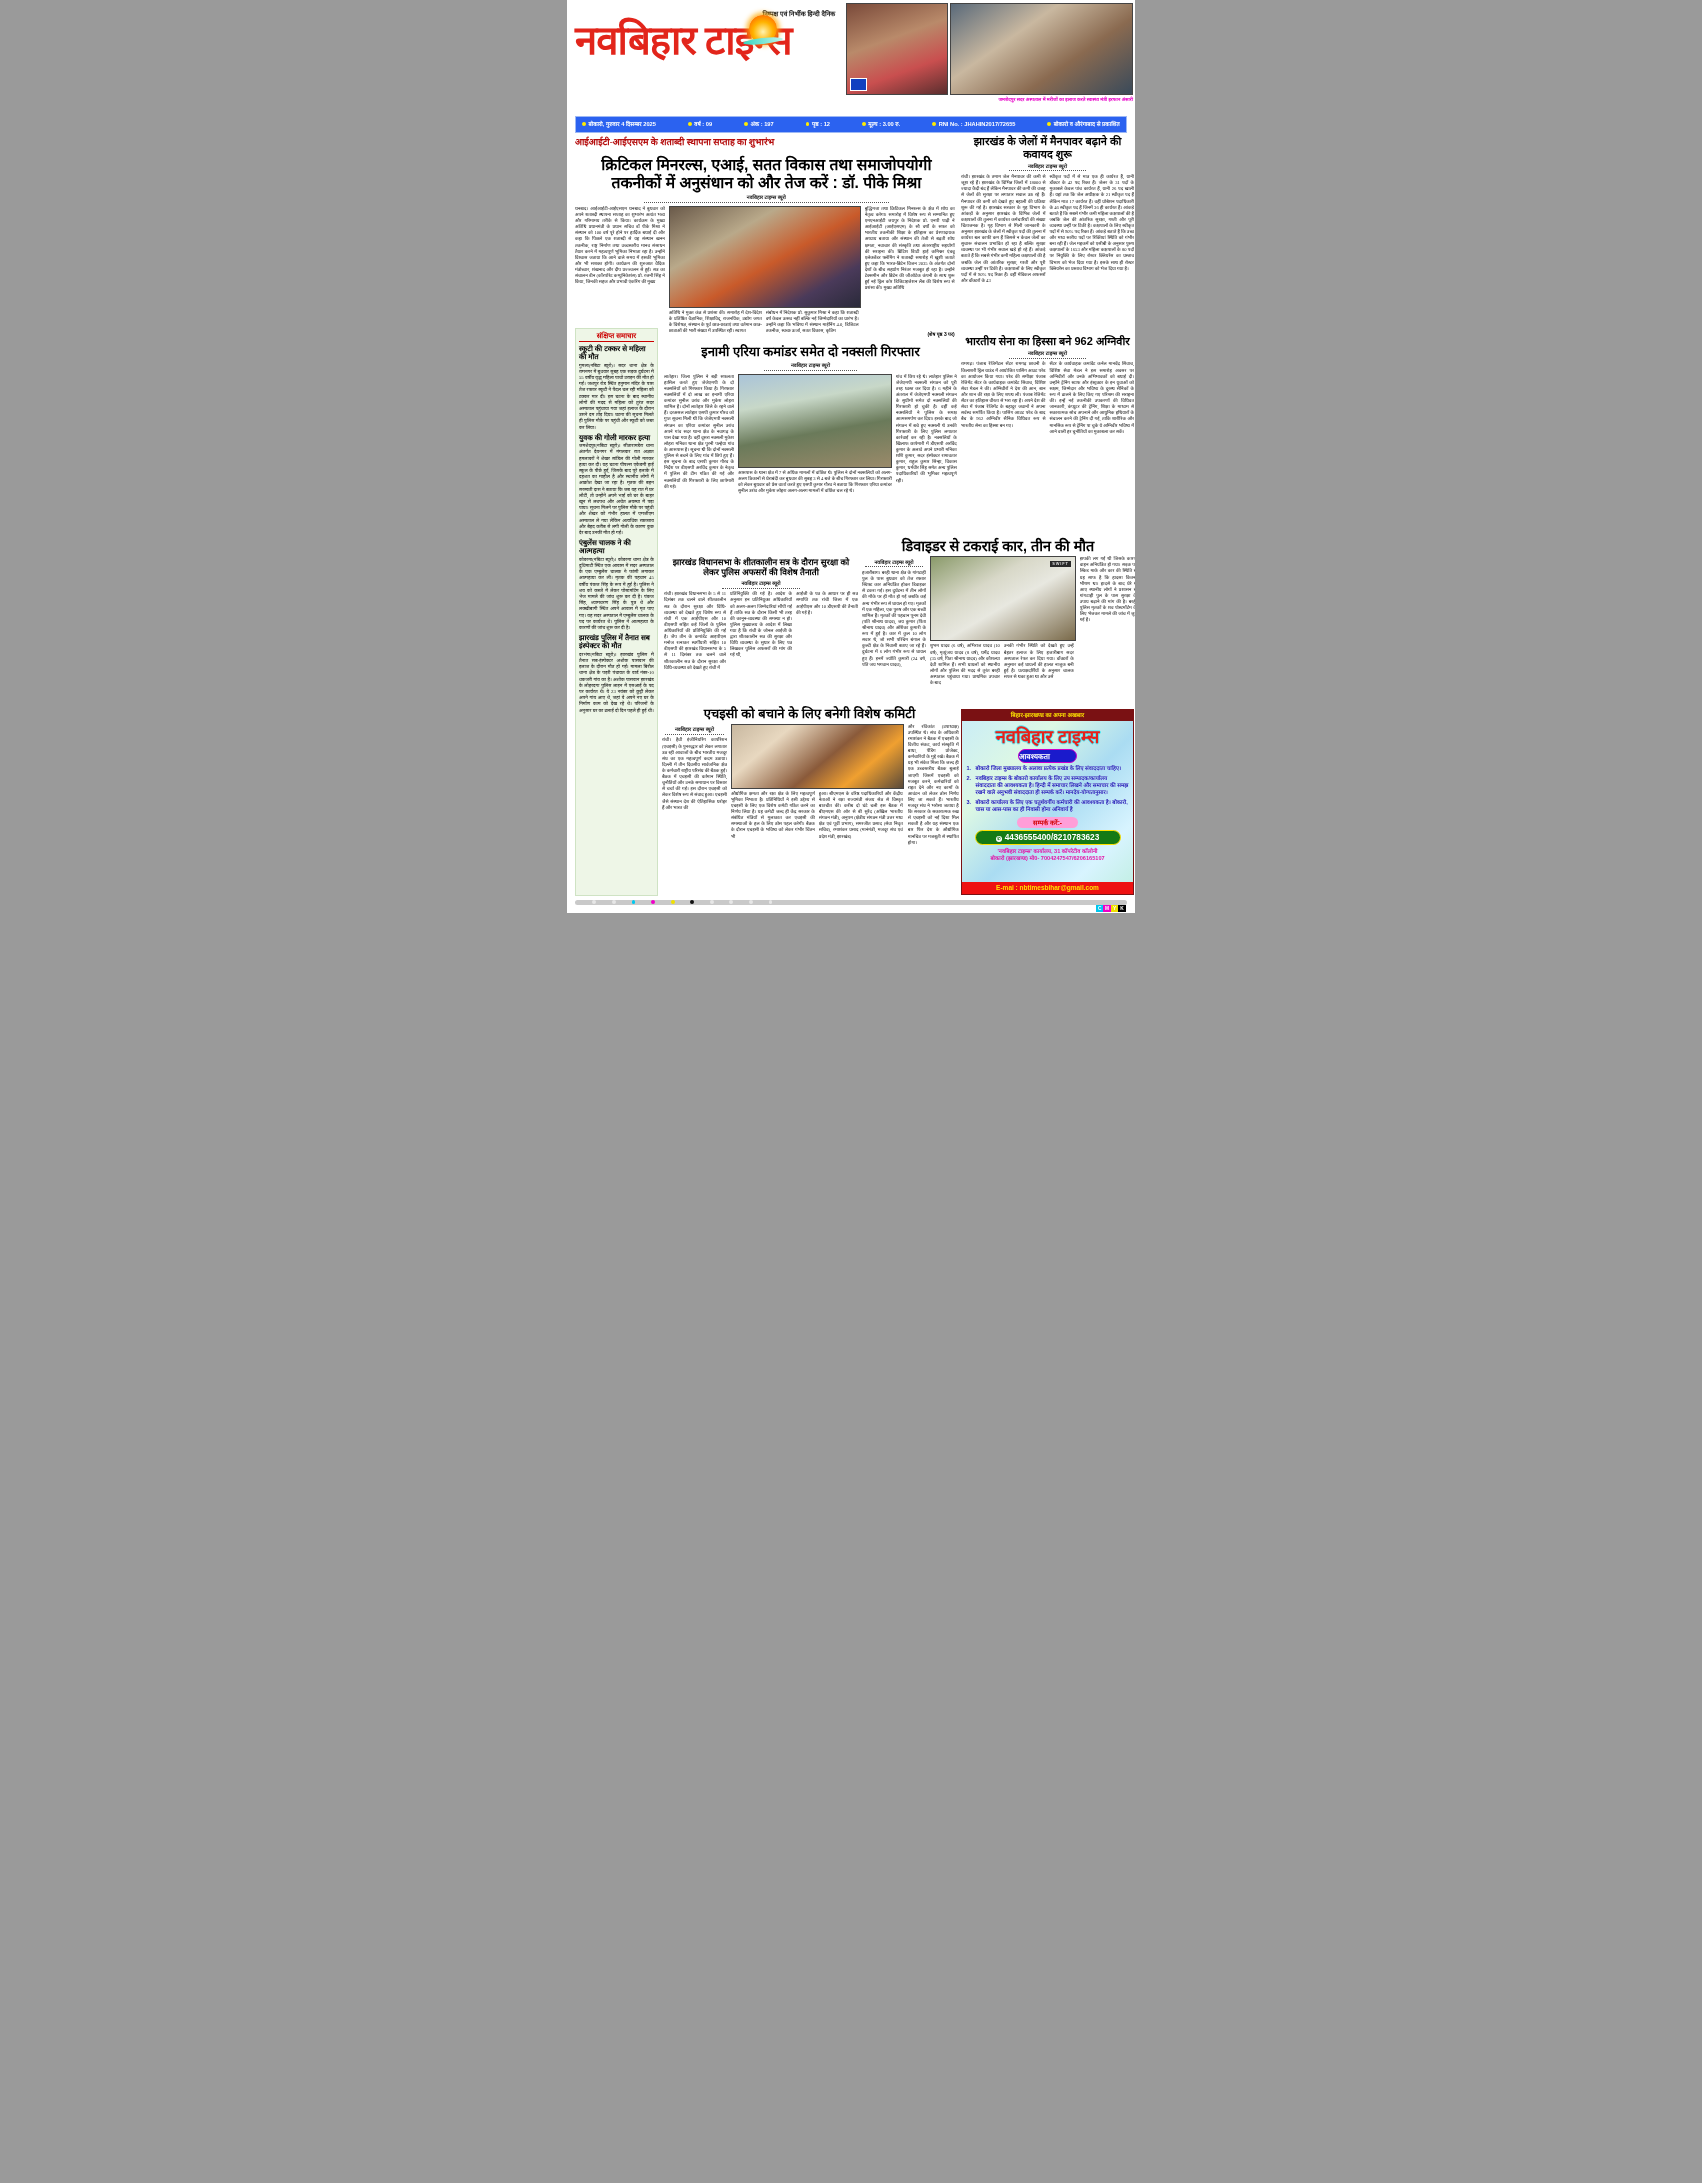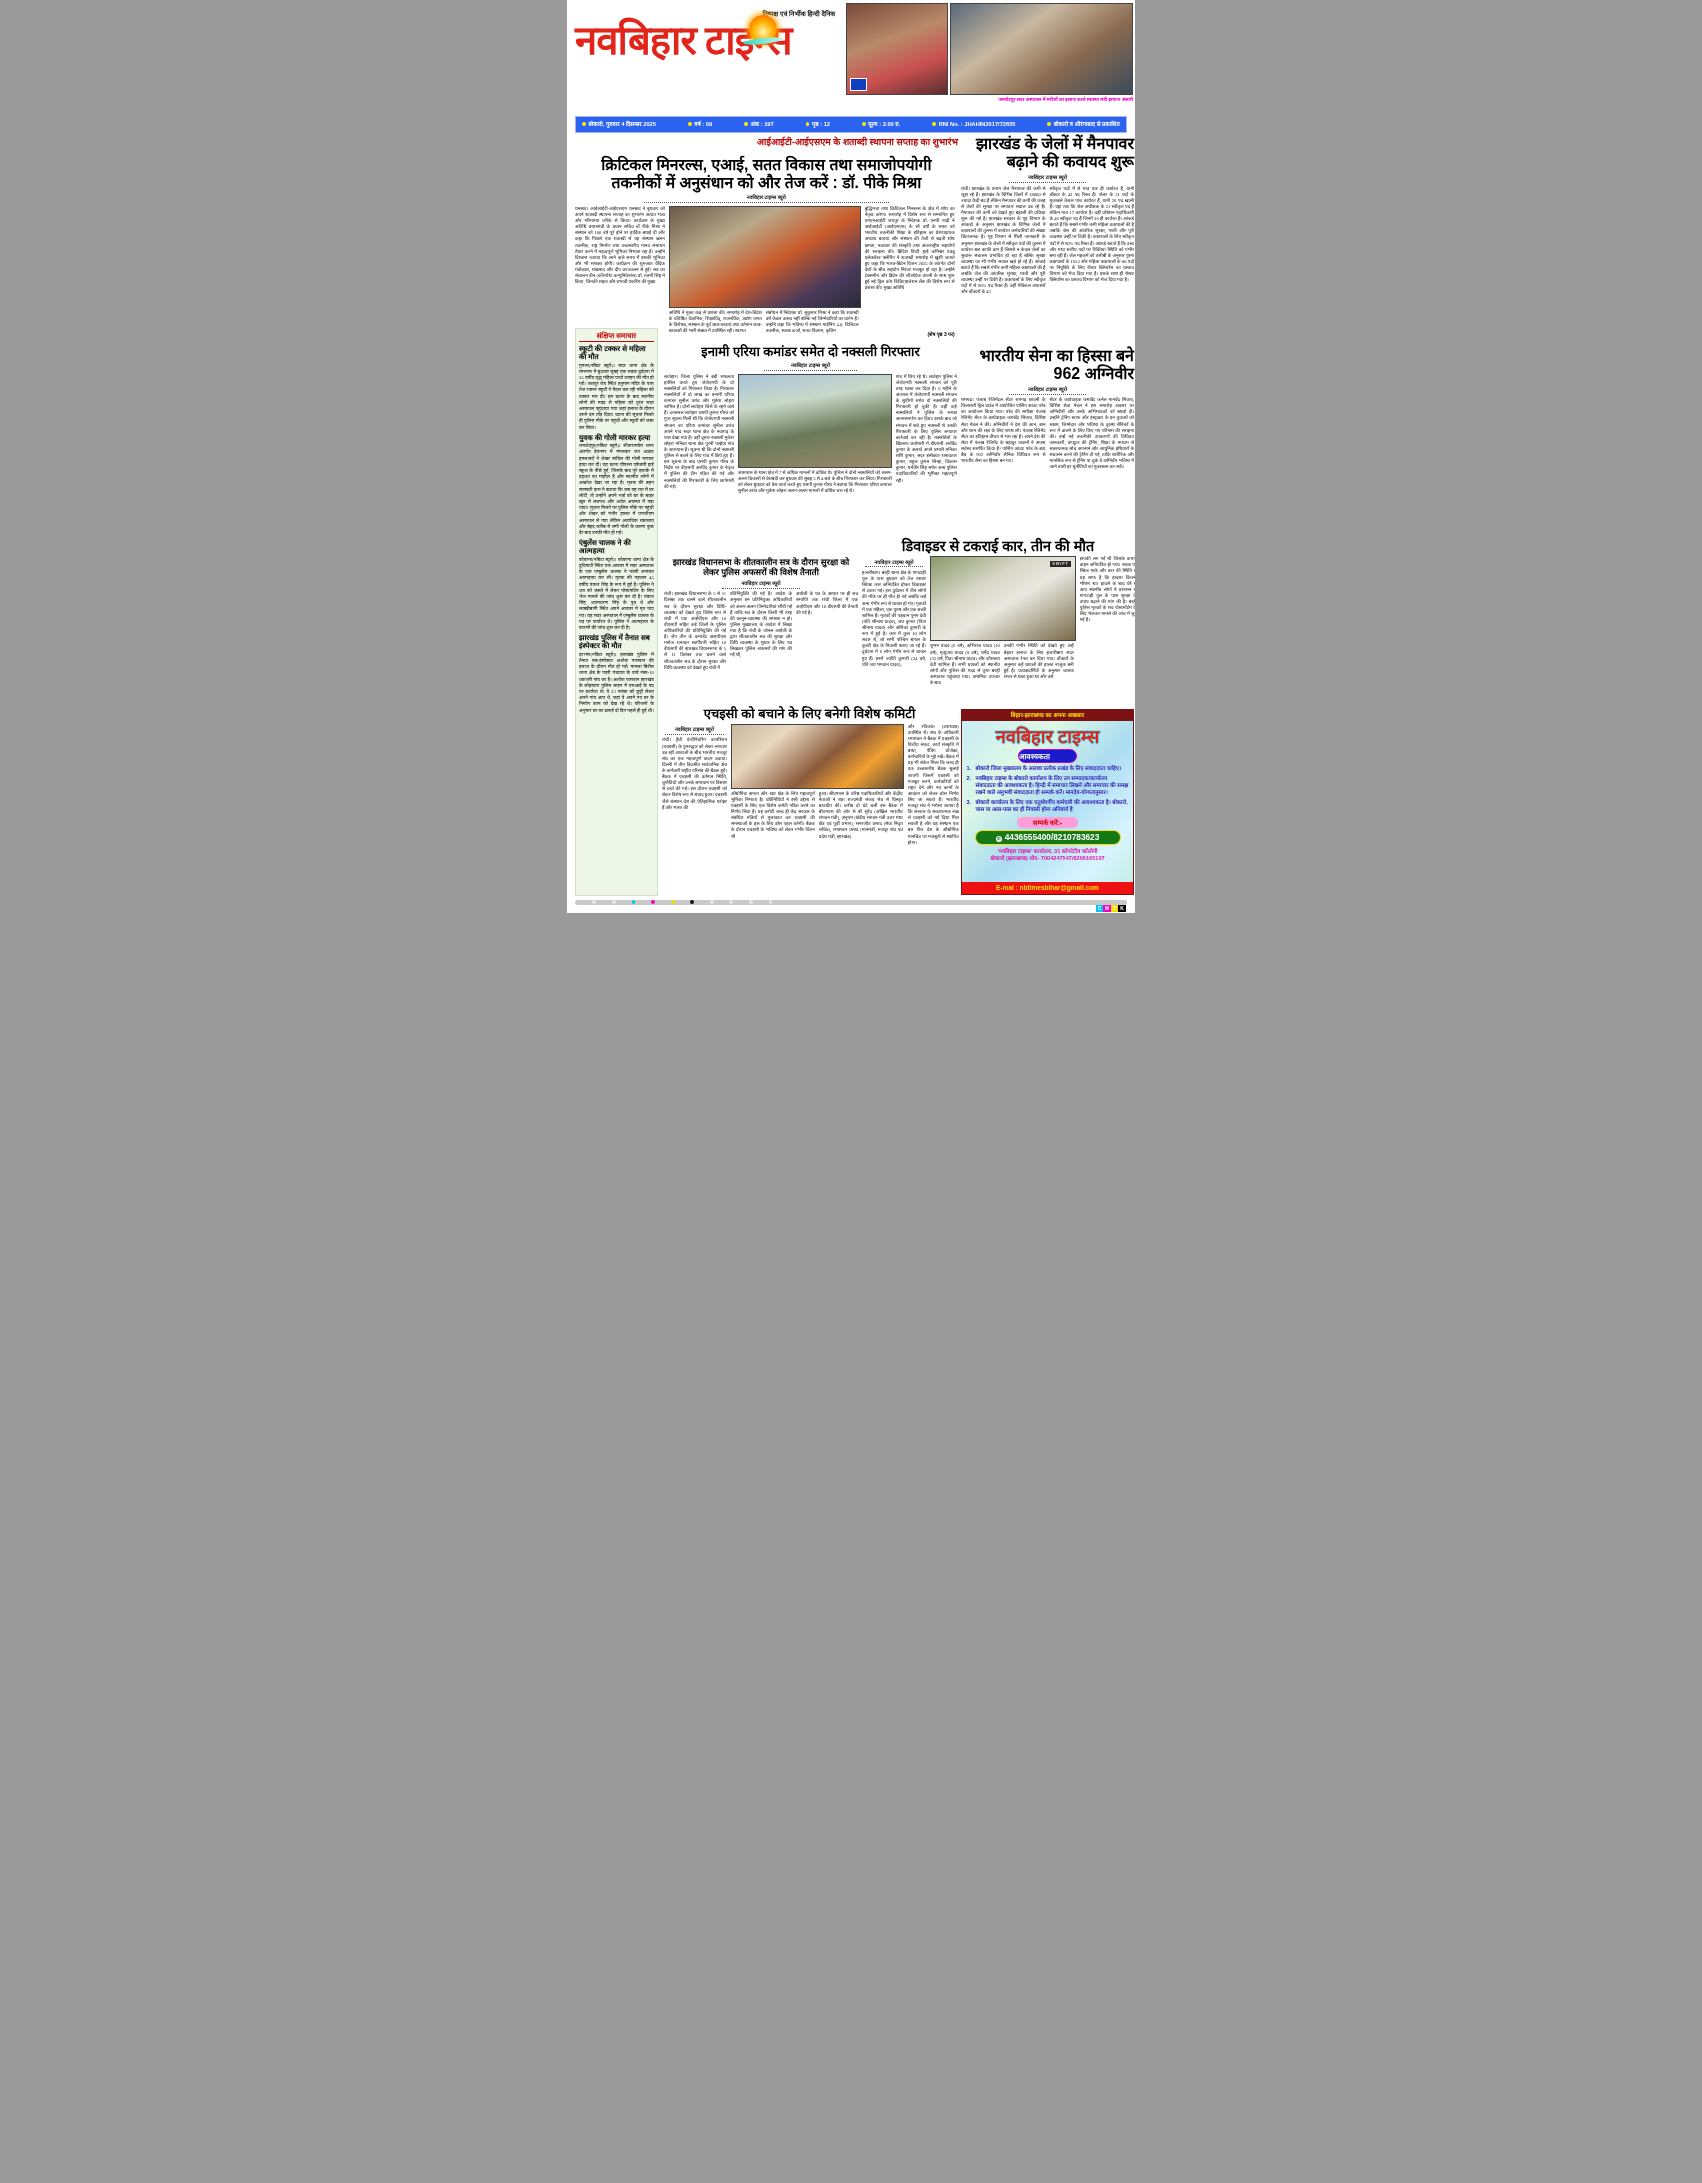--- a/index.html
+++ b/index.html
@@ -24,21 +24,21 @@
   .tv-logo{position:absolute;left:2.6px;bottom:2.6px;width:15px;height:11.4px;background:#1040c0;border:0.4px solid #fff;}
   .photo-caption{margin-top:1.3px;font-family:"Liberation Sans",sans-serif;font-size:4.8px;font-weight:bold;
                  color:#e800c8;text-align:right;}
   
   .dateline{position:absolute;left:7.9px;top:116px;width:552px;height:16.6px;background:#2b62f0;
             border:0.9px solid #9db8f5;display:flex;align-items:center;justify-content:space-between;
             padding:0 6.1px;box-sizing:border-box;font-family:"Liberation Sans",sans-serif;}
   .dl-item{display:flex;align-items:center;color:#fff;font-size:5.7px;font-weight:bold;white-space:nowrap;}
   .dot{width:3.9px;height:3.9px;border-radius:50%;background:#ffec00;margin-right:2.6px;flex:0 0 auto;}
   
-  .kicker{font-family:Liberation Sans, sans-serif;font-size:9.2px;font-weight:bold;color:#b50d0d;text-align:right;}
+  .kicker{font-family:Liberation Serif, serif;font-size:9.2px;font-weight:bold;color:#b50d0d;text-align:left;}
   .headline{font-family:"Liberation Sans",sans-serif;font-weight:bold;color:#000;text-align:center;line-height:1.15;}
   .byline{font-family:"Liberation Sans",sans-serif;font-weight:bold;font-size:5.2px;text-align:center;
           border-bottom:0.9px dotted #555;width:64%;margin:1.3px auto 2.6px;padding-bottom:0.9px;color:#111;}
   .body-row{display:flex;gap:3.9px;}
   .col{font-size:4.6px;line-height:1.33;text-align:justify;color:#101010;overflow:hidden;}
   .more{font-weight:bold;text-align:right;font-size:5px;margin-top:0.9px;font-family:"Liberation Sans",sans-serif;}
   .under-row{display:flex;gap:3.9px;margin-top:2.2px;}
   
   .art-main{position:absolute;left:7.9px;top:135px;width:383px;}
   .art-main .headline{font-size:15.7px;margin-top:8px;}
@@ -50,21 +50,21 @@
             text-align:center;border-bottom:1.3px solid #cc0000;padding-bottom:1.3px;margin-bottom:1.7px;}
   .sb-head{font-family:"Liberation Sans",sans-serif;font-size:7.2px;font-weight:bold;line-height:1.12;
            color:#000;margin:3.1px 0 1.3px;}
   .sb-body{font-size:4.7px;line-height:1.32;text-align:justify;color:#101010;}
   
   .art-naxal{position:absolute;left:97px;top:345px;width:293px;}
   .art-naxal .headline{font-size:13px;}
   .naxal-photo{width:152px;height:92px;background:linear-gradient(170deg,#aac4d8 0%,#c8d8c8 30%,#6a7a5a 60%,#9a8a6a 100%);}
   
   .right-col{position:absolute;left:394px;top:135px;width:173px;}
-  .right-col .headline{font-size:16px;text-align:right;}
+  .right-col .headline{font-size:11px;}
   .art-agniveer{margin-top:16px;}
   
   .art-assembly{position:absolute;left:97px;top:558px;width:194px;}
   .art-assembly .headline{font-size:8.5px;}
   
   .art-car{position:absolute;left:295px;top:538px;width:272px;}
   .art-car .headline{font-size:14.4px;}
   .crash-photo{width:144px;height:83px;background:linear-gradient(150deg,#8a9a6a 0%,#d8d8c8 35%,#e8e8e0 55%,#7a6a4a 100%);}
   .swift-tag{position:absolute;right:3.5px;top:3.5px;background:#2a2a2a;color:#ddd;font-family:"Liberation Sans",sans-serif;
              font-size:3.9px;font-weight:bold;padding:0.4px 2.6px;letter-spacing:0.9px;}

